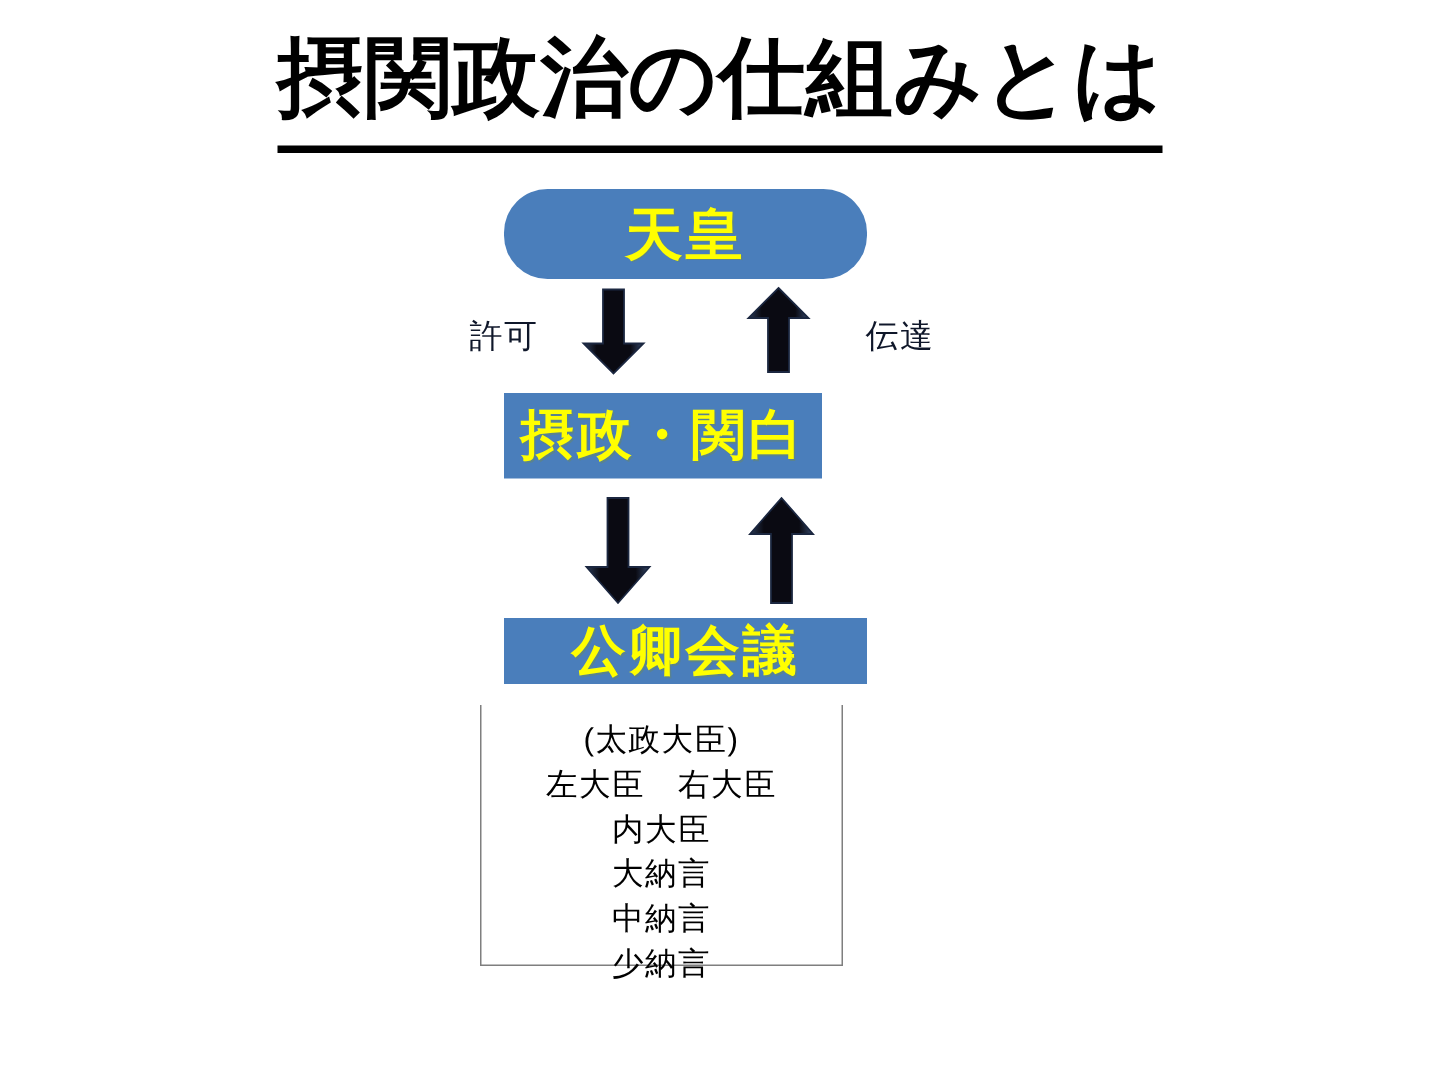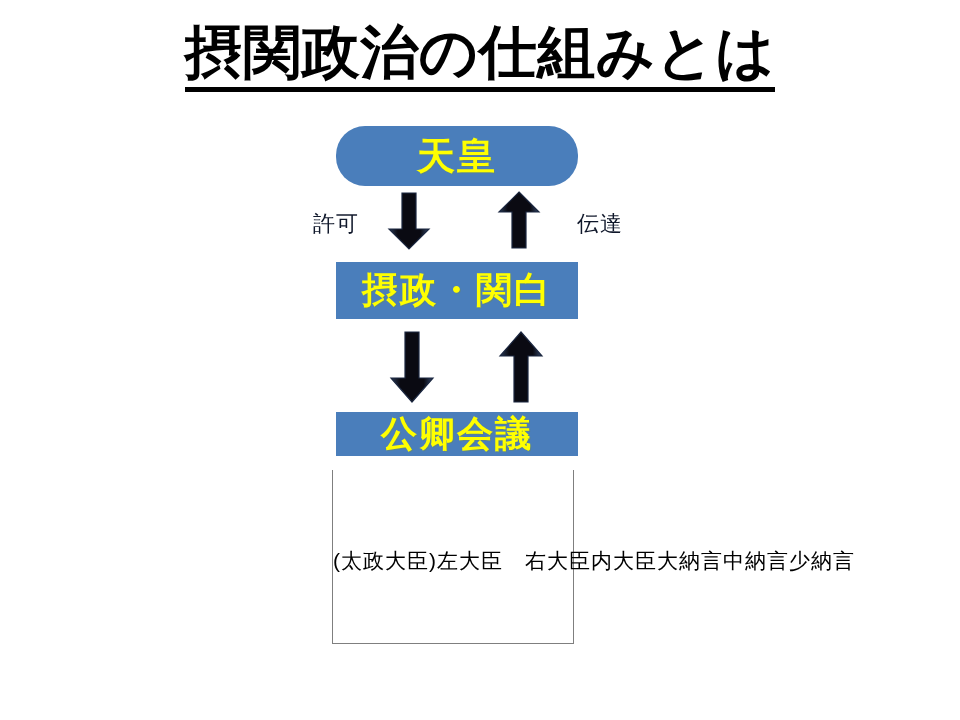--- a/index.html
+++ b/index.html
@@ -31,21 +31,21 @@
     width: 960px;
     text-align: center;
   }
   .title {
     display: inline-block;
     font-size: 58px;
     font-weight: bold;
     color: #000000;
     letter-spacing: 0.5px;
     line-height: 1.05;
-    padding-bottom: 4px;
+    padding-bottom: 14px;
     border-bottom: 5px solid #000000;
     white-space: nowrap;
   }
 
   
   .box {
     position: absolute;
     box-sizing: border-box;
     background: #4a7ebb;
     color: #ffff00;
@@ -63,46 +63,46 @@
     top: 126px;
     width: 242px;
     height: 60px;
     font-size: 38px;
     border-radius: 29px;
   }
 
   #box-regent {
     left: 336px;
     top: 262px;
-    width: 242px;
+    width: 212px;
     height: 57px;
     font-size: 36px;
   }
 
   #box-council-header {
     left: 336px;
     top: 412px;
     width: 242px;
     height: 44px;
     font-size: 36px;
   }
 
   
   #council-panel {
     position: absolute;
-    left: 332px;
+    left: 320px;
     top: 470px;
     width: 242px;
     height: 174px;
     box-sizing: border-box;
     border: 1px solid #7f7f7f;
     border-top: none;
     background: #ffffff;
     display: flex;
-    flex-direction: row;
+    flex-direction: column;
     align-items: center;
     justify-content: flex-start;
     padding-top: 9px;
   }
   .council-row {
     font-size: 21px;
     color: #000000;
     line-height: 1.42;
     letter-spacing: 1px;
     white-space: pre;

